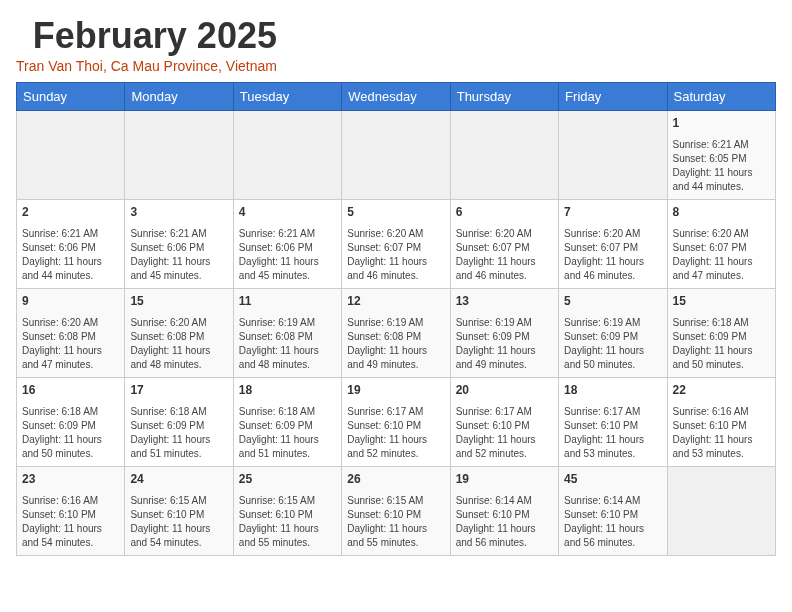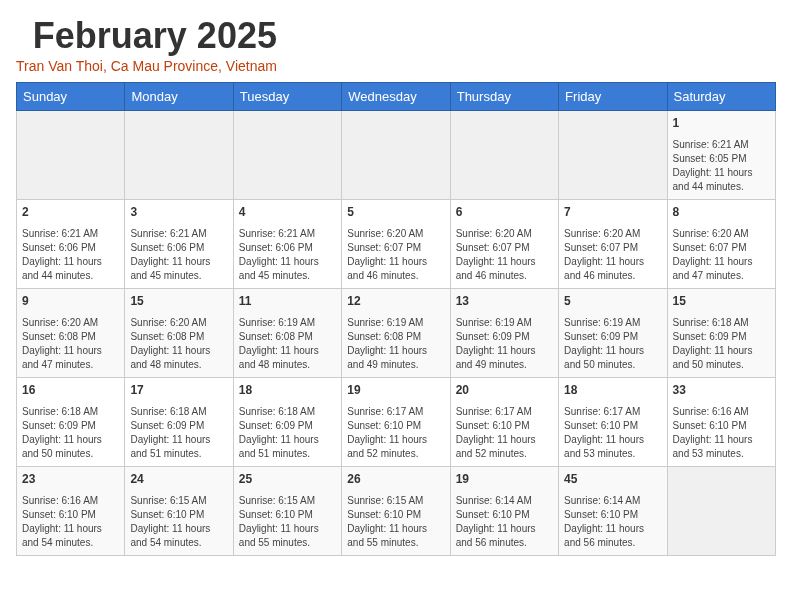--- a/index.html
+++ b/index.html
@@ -272,21 +272,21 @@
 and 52 minutes.</div>
         </td>
         <td>
           <span class="day-num">18</span>
           <div class="day-info" style="white-space: pre-line;">Sunrise: 6:17 AM
 Sunset: 6:10 PM
 Daylight: 11 hours
 and 53 minutes.</div>
         </td>
         <td>
-          <span class="day-num">33</span>
+          <span class="day-num">22</span>
           <div class="day-info" style="white-space: pre-line;">Sunrise: 6:16 AM
 Sunset: 6:10 PM
 Daylight: 11 hours
 and 53 minutes.</div>
         </td>
       </tr>
       <tr>
         <td>
           <span class="day-num">23</span>
           <div class="day-info" style="white-space: pre-line;">Sunrise: 6:16 AM

